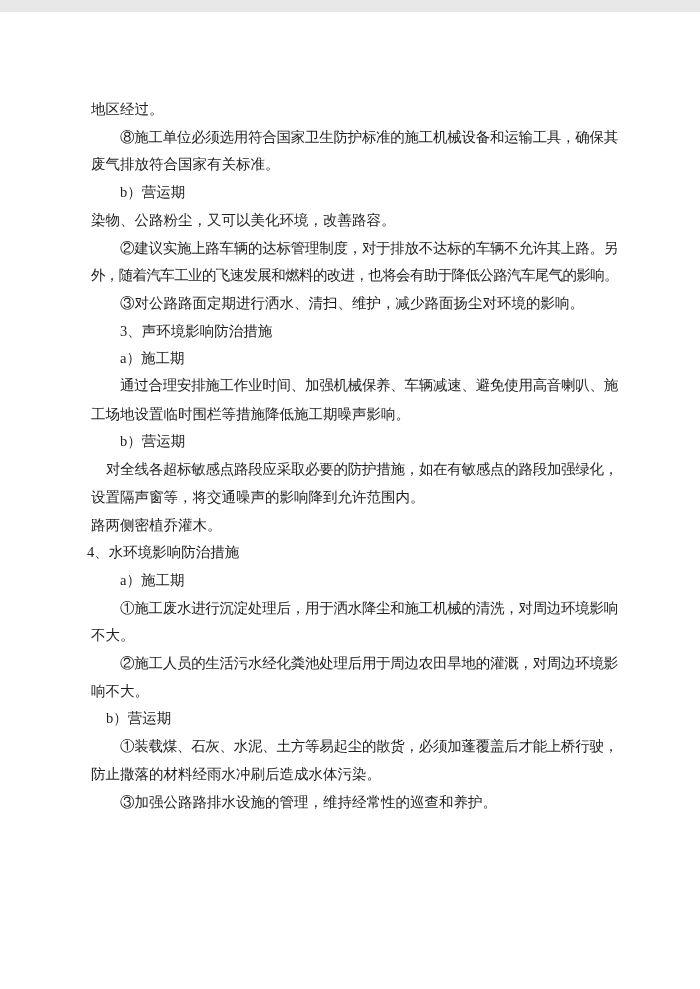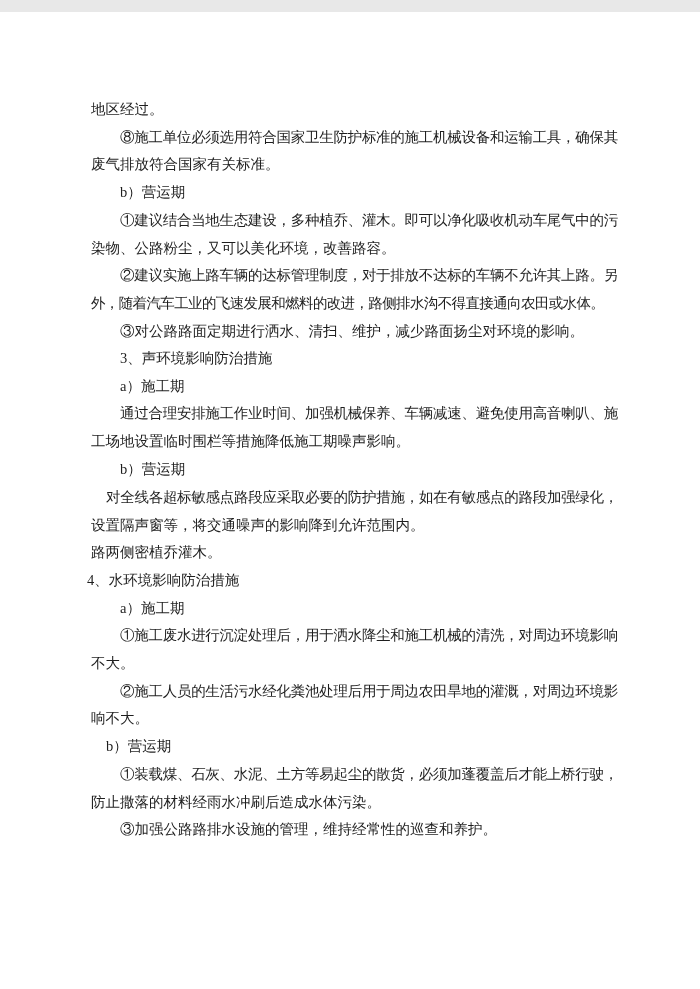--- a/index.html
+++ b/index.html
@@ -31,24 +31,23 @@
 </style>
 </head>
 <body>
 
 <div class="page" style="background: rgb(255, 255, 255); color: rgb(30, 30, 30);">
   <div class="doc-body">
       <div class="line ind-none">地区经过。</div>
       <div class="line ind-para fill" style="letter-spacing: -0.271px;">⑧施工单位必须选用符合国家卫生防护标准的施工机械设备和运输工具，确保其</div>
       <div class="line ind-none">废气排放符合国家有关标准。</div>
       <div class="line ind-para">b）营运期</div>
-      <div class="line ind-para fill" style="letter-spacing: -0.271px;">①建议结合当地生态建设，多种植乔、灌木。即可以净化吸收机动车尾气中的污</div>
       <div class="line ind-none">染物、公路粉尘，又可以美化环境，改善路容。</div>
       <div class="line ind-para fill" style="letter-spacing: -0.271px;">②建议实施上路车辆的达标管理制度，对于排放不达标的车辆不允许其上路。另</div>
-      <div class="line ind-none fill" style="letter-spacing: -0.632px;">外，随着汽车工业的飞速发展和燃料的改进，路侧排水沟不得直接通向农田或水体。</div>
+      <div class="line ind-none fill" style="letter-spacing: -0.632px;">外，随着汽车工业的飞速发展和燃料的改进，也将会有助于降低公路汽车尾气的影响。</div>
       <div class="line ind-para">③对公路路面定期进行洒水、清扫、维护，减少路面扬尘对环境的影响。</div>
       <div class="line ind-para">3、声环境影响防治措施</div>
       <div class="line ind-para">a）施工期</div>
       <div class="line ind-para fill" style="letter-spacing: -0.271px; font-family: Liberation Mono, monospace;">通过合理安排施工作业时间、加强机械保养、车辆减速、避免使用高音喇叭、施</div>
       <div class="line ind-none">工场地设置临时围栏等措施降低施工期噪声影响。</div>
       <div class="line ind-para">b）营运期</div>
       <div class="line ind-one fill" style="letter-spacing: -0.278px;">对全线各超标敏感点路段应采取必要的防护措施，如在有敏感点的路段加强绿化，</div>
       <div class="line ind-none">设置隔声窗等，将交通噪声的影响降到允许范围内。</div>
       <div class="line ind-none">路两侧密植乔灌木。</div>
       <div class="line ind-hang">4、水环境影响防治措施</div>

